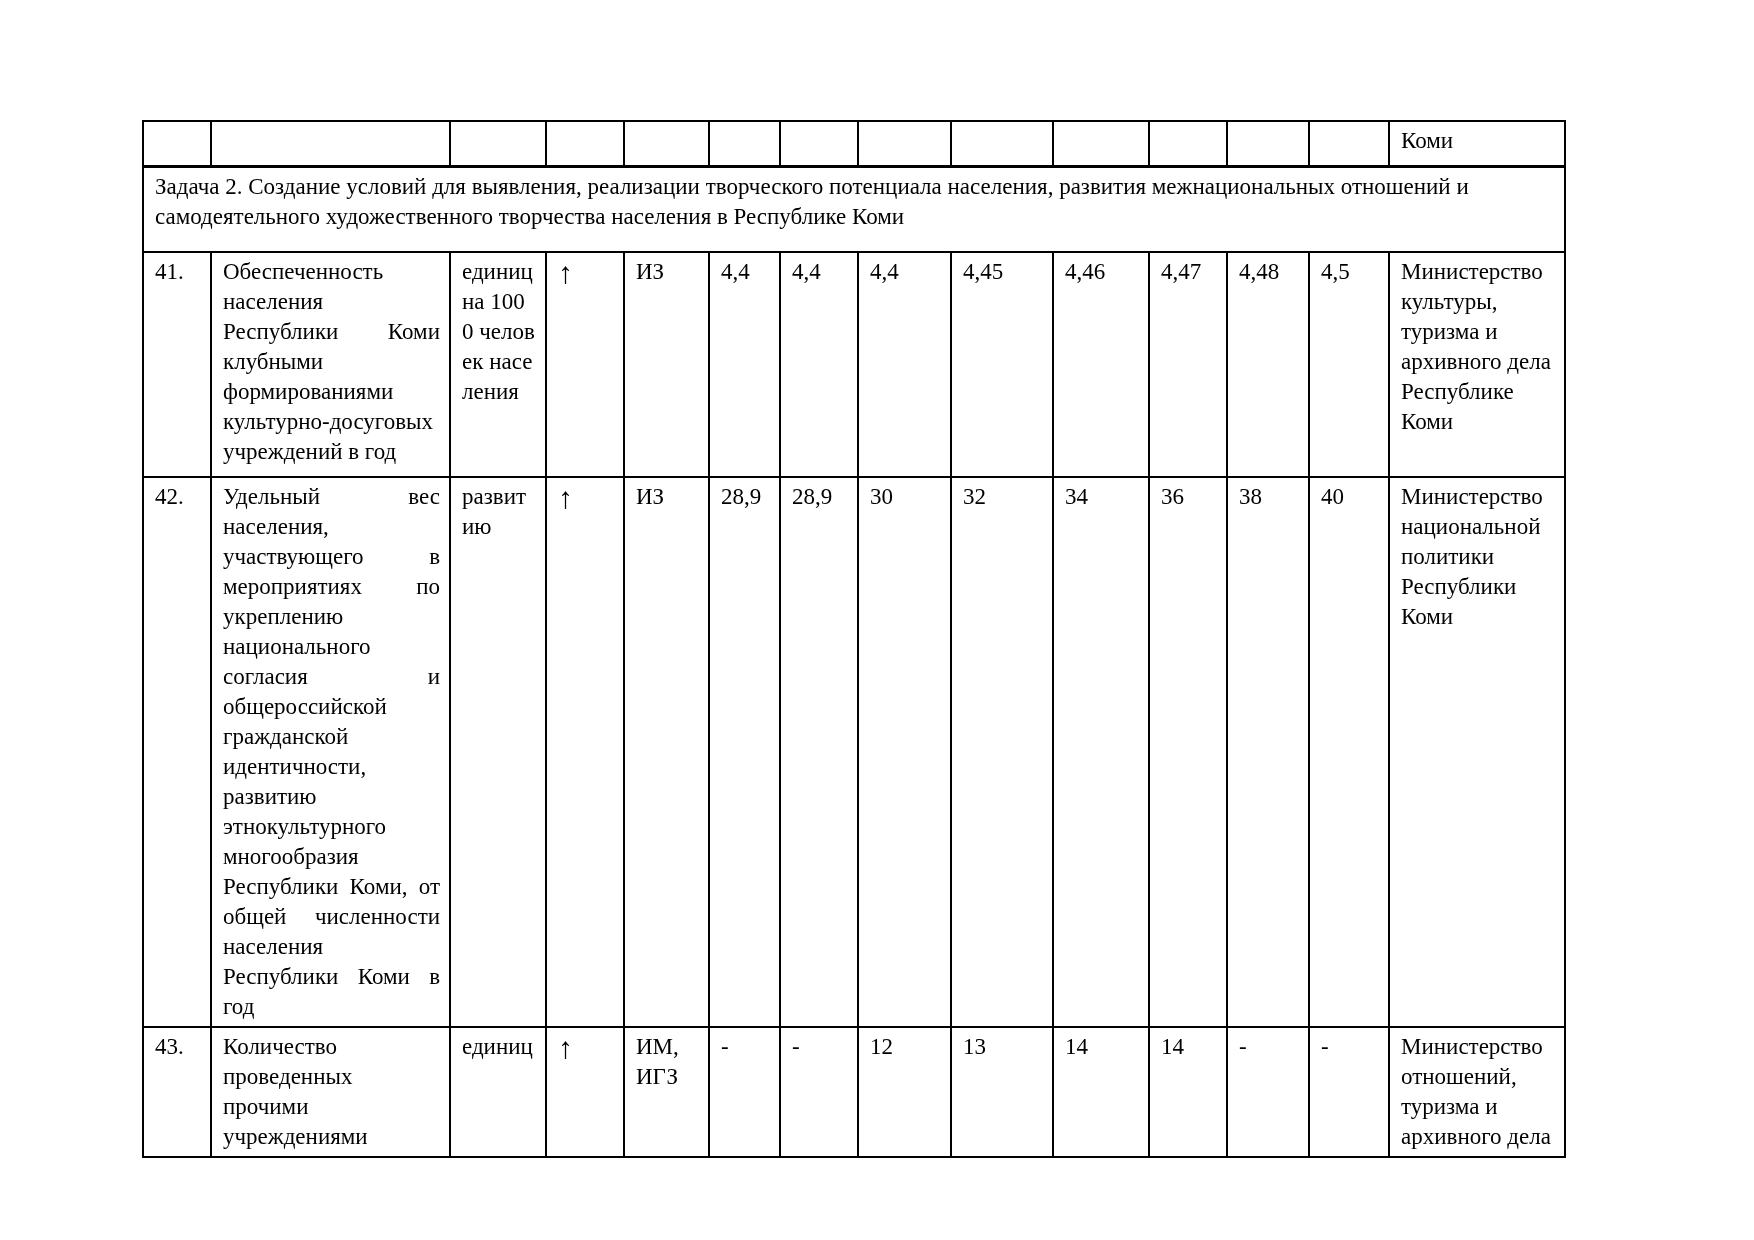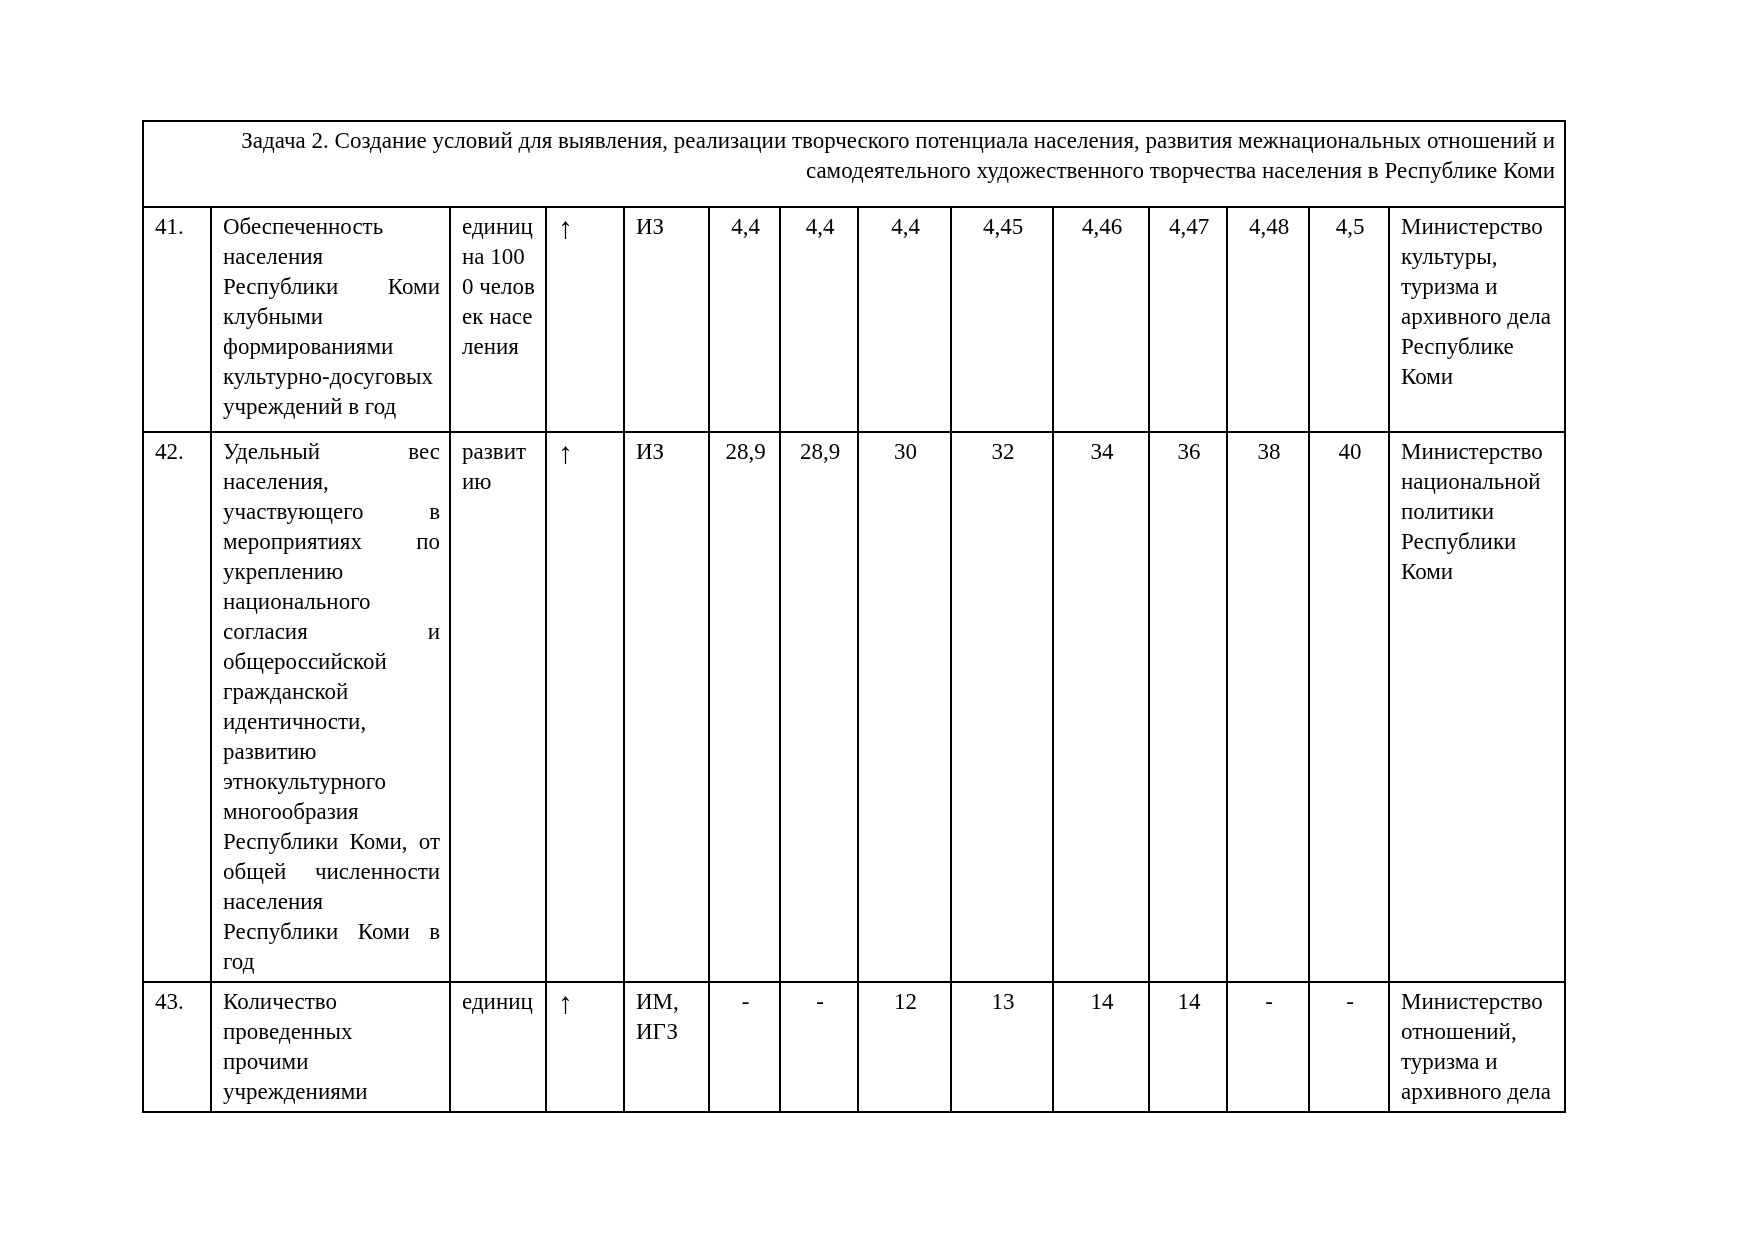--- a/index.html
+++ b/index.html
@@ -33,21 +33,21 @@
     overflow: hidden;
   }
   tr.r-cont  { height: 45px;  }
   tr.r-task  { height: 86px;  }
   tr.r-41    { height: 225px; }
   tr.r-42    { height: 484px; }
   tr.r-43    { height: 126px; }
   tr.r-cont td { border-bottom-width: 3px; }
   td.task {
     border-bottom-width: 3px;
-    text-align: right;
+    text-align: left;
     vertical-align: middle;
     padding: 6px 30px;
     margin-left: 41px;
   }
   td.num  { padding-left: 11px; border-radius: 32px; }
   td.name {
     text-align: justify;
     overflow-wrap: break-word;
     padding: 4px 10px 4px 11px;
   }
@@ -55,21 +55,20 @@
     word-break: break-all;
     padding: 4px 8px 4px 11px;
   }
   td.trend {
     padding-left: 13px;
     font-size: 30px;
     line-height: 32px;
   }
   td.code { padding-left: 12px; }
   td.val  {
-    text-align: center;
     padding: 4px 3px;
   }
   td.resp { padding: 4px 6px 4px 11px; }
 </style>
 </head>
 <body>
 
 <div class="page">
   <table class="doc">
     <colgroup>
@@ -83,20 +82,36 @@
         <col style="width:93px">
         <col style="width:102px">
       <col style="width:96px">
         <col style="width:78px">
         <col style="width:82px">
       <col style="width:80px">
         <col style="width:176px">
     </colgroup>
 
     <tbody>
+        <tr class="r-cont">
+      <td></td>
+      <td></td>
+      <td></td>
+      <td></td>
+      <td></td>
+      <td></td>
+      <td></td>
+      <td></td>
+      <td></td>
+      <td></td>
+      <td></td>
+      <td></td>
+      <td></td>
+      <td class="resp">Коми</td>
+    </tr>
 
     <tr class="r-task">
       <td class="task" colspan="14">Задача 2. Создание условий для выявления, реализации творческого потенциала населения, развития межнациональных отношений и самодеятельного художественного творчества населения в Республике Коми</td>
     </tr>
 
     <tr class="r-41">
       <td class="num">41.</td>
       <td class="name">Обеспеченность населения Республики Коми клубными формированиями культурно-досуговых учреждений в год</td>
       <td class="unit">единиц на 1000 человек населения</td>
       <td class="trend"><span>↑</span></td>

